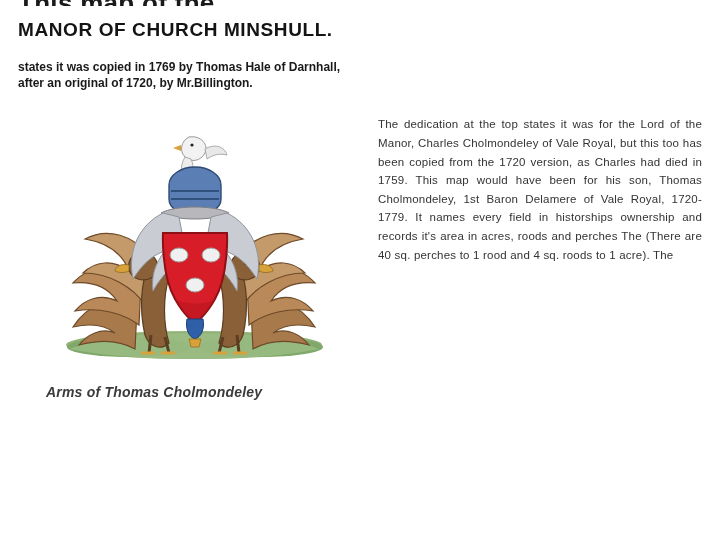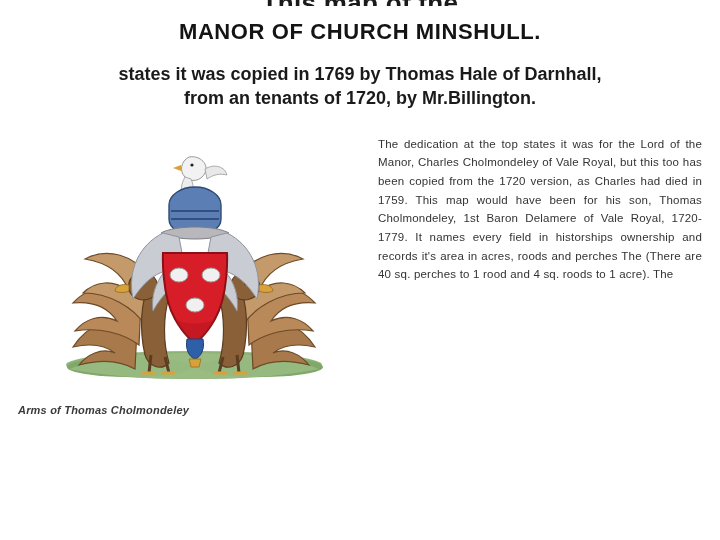--- a/index.html
+++ b/index.html
@@ -18,48 +18,46 @@
   .page {
     position: relative;
     width: 720px;
     height: 540px;
     box-sizing: border-box;
     padding: 0 18px;
   }
 
   
   .heading {
-    text-align: center;
     padding-top: 0;
   }
   .title-line-1 {
     font-size: 26px;
     font-weight: bold;
     letter-spacing: 0.3px;
     line-height: 1.0;
     color: #1a1a1a;
     margin: 0;
     
     height: 16px;
     overflow: hidden;
     position: relative;
     top: -10px;
   }
   .title-line-2 {
-    font-size: 22px;
+    font-size: 19px;
     font-weight: bold;
     letter-spacing: 0.6px;
     color: #141414;
     margin: 4px 0 0 0;
     line-height: 1.1;
   }
 
   .subtitle {
-    text-align: center;
-    font-size: 18px;
+    font-size: 12px;
     font-weight: bold;
     color: #1a1a1a;
     line-height: 1.35;
     margin-top: 18px;
   }
   .subtitle div { white-space: nowrap; }
 
   
   .columns {
     display: flex;
@@ -81,25 +79,26 @@
     font-size: 11.5px;
     font-weight: normal;
     color: #333333;
     line-height: 1.62;
     text-align: justify;
     text-justify: inter-word;
     letter-spacing: 0.2px;
   }
 
   .caption {
-    font-size: 11px;
+    font-size: 14px;
     font-weight: bold;
     font-style: italic;
     color: #3a3a3a;
     margin-top: 6px;
+    margin-left: 28px;
     letter-spacing: 0.2px;
   }
 
   
   .bottom-text {
     margin-top: 10px;
     font-size: 11.5px;
     font-weight: bold;
     color: #333333;
     line-height: 1.62;
@@ -122,21 +121,21 @@
 
 <div class="page">
 
   <div class="heading">
     <div class="title-line-1">This map of the</div>
     <div class="title-line-2">MANOR OF CHURCH MINSHULL.</div>
   </div>
 
   <div class="subtitle">
     <div>states it was copied in 1769 by Thomas Hale of Darnhall,</div>
-    <div>from an tenants of 1720, by Mr.Billington.</div>
+    <div>after an original of 1720, by Mr.Billington.</div>
   </div>
 
   <div class="columns">
 
     <div class="col-left">
 
       <div class="arms">
         <svg width="330" height="265" viewBox="0 0 330 265" xmlns="http://www.w3.org/2000/svg">
 
           <ellipse cx="165" cy="232" rx="128" ry="14" fill="#8fb277"></ellipse>

